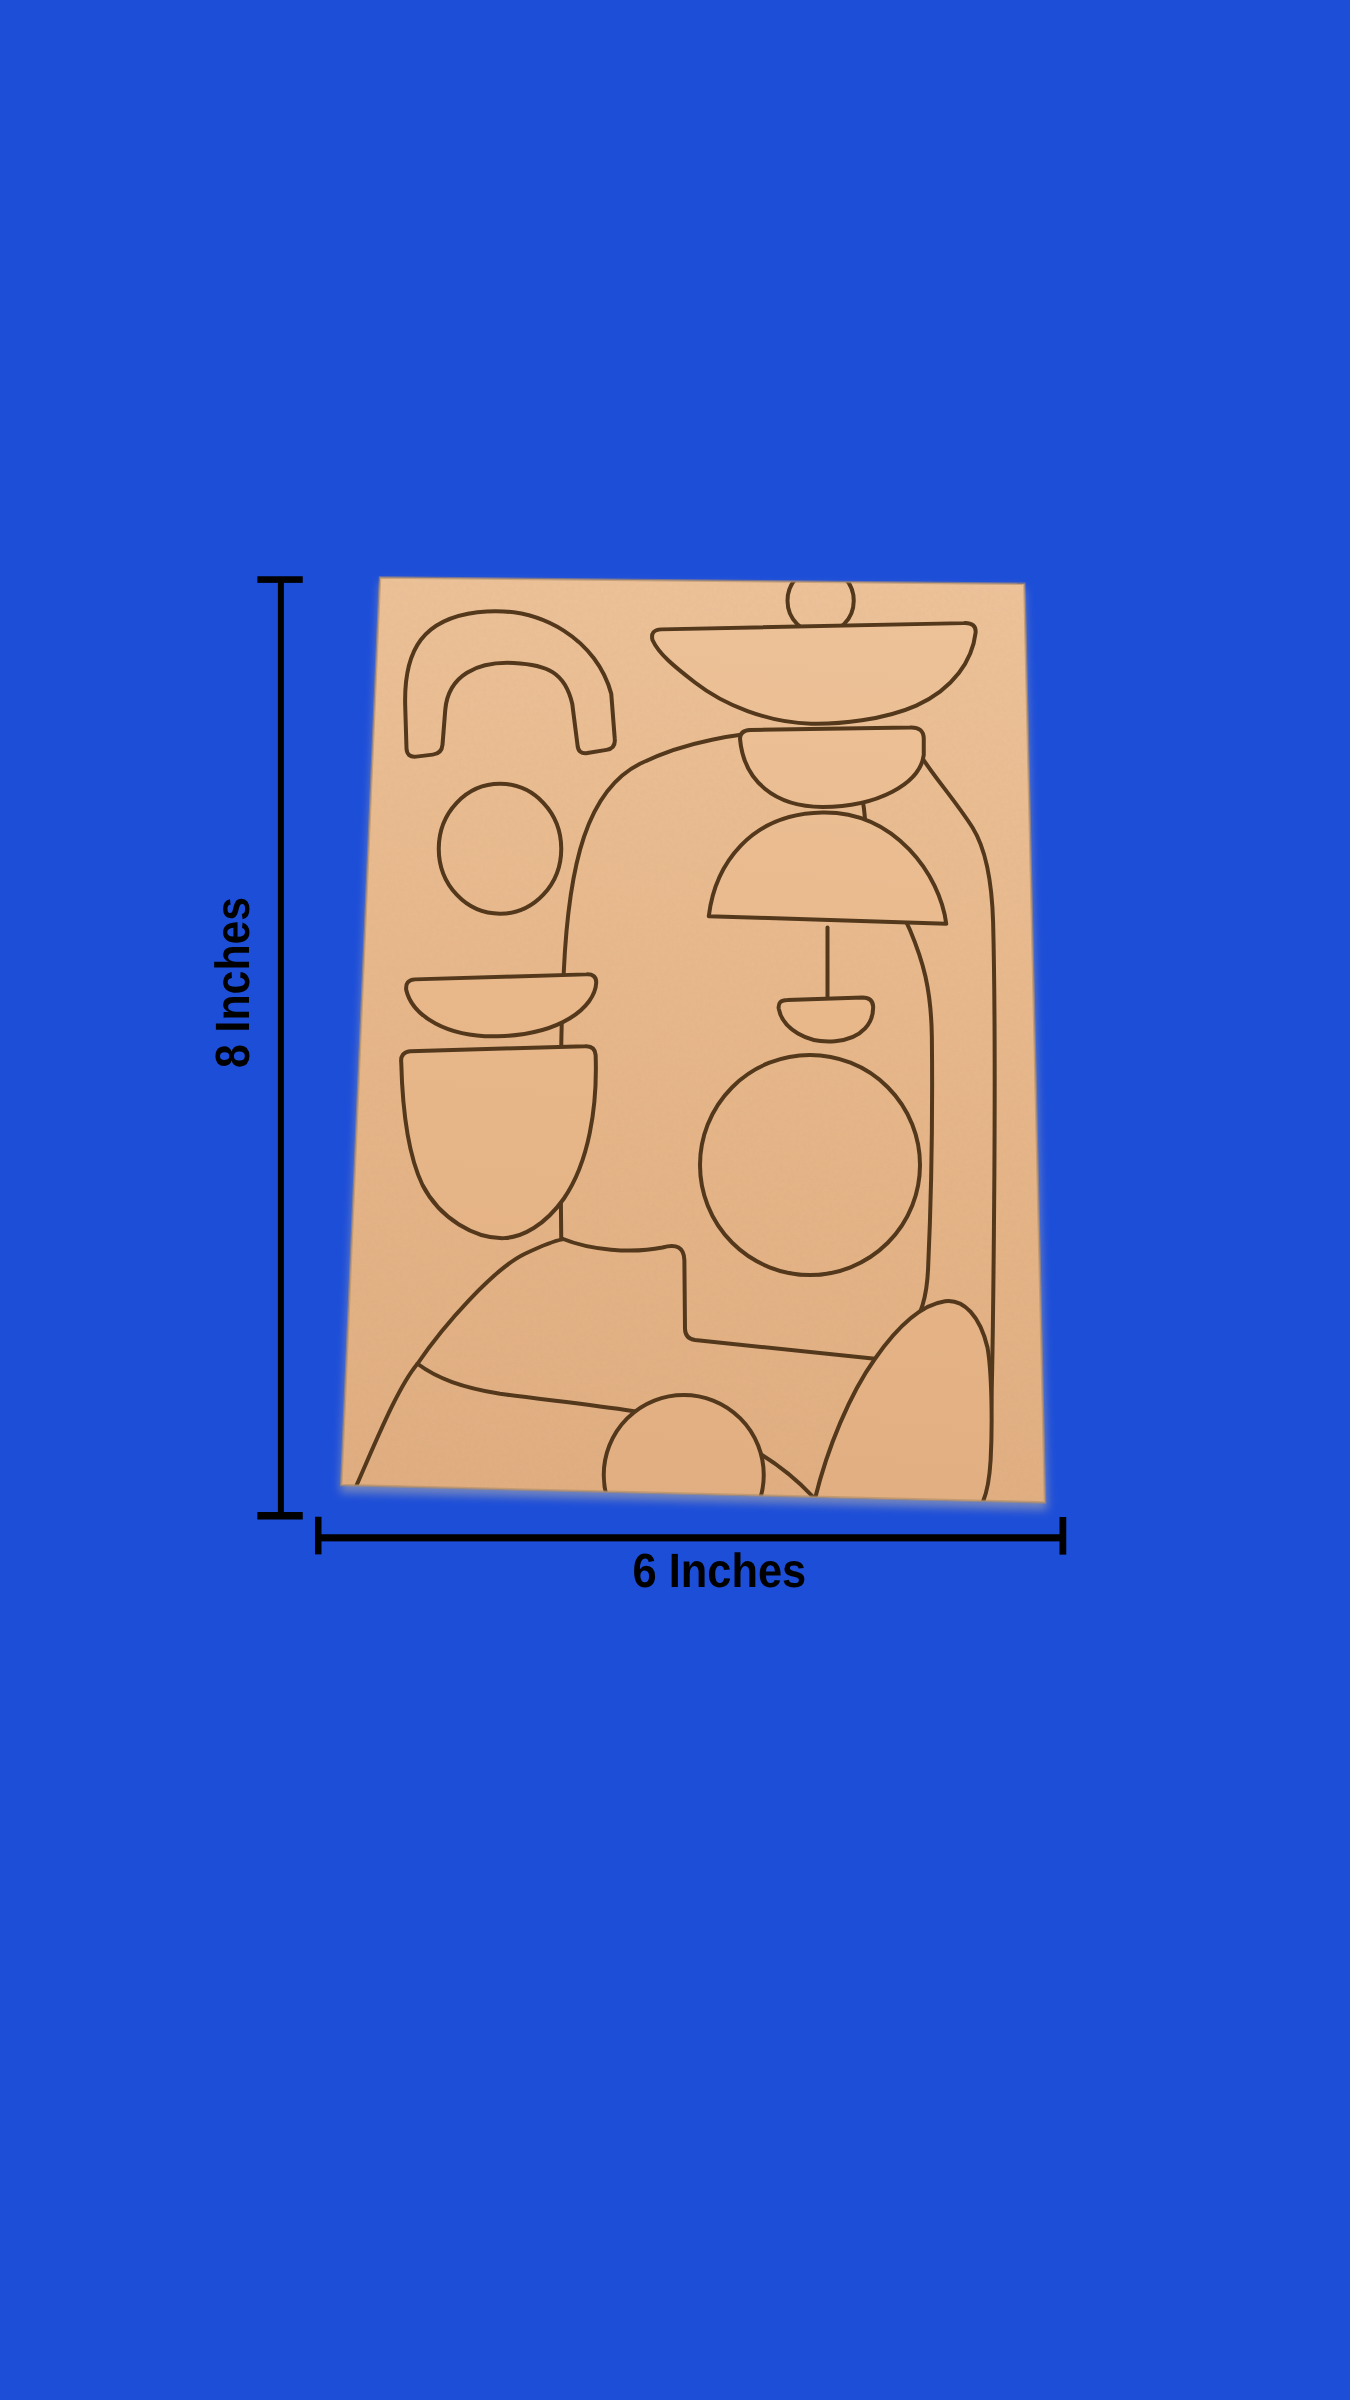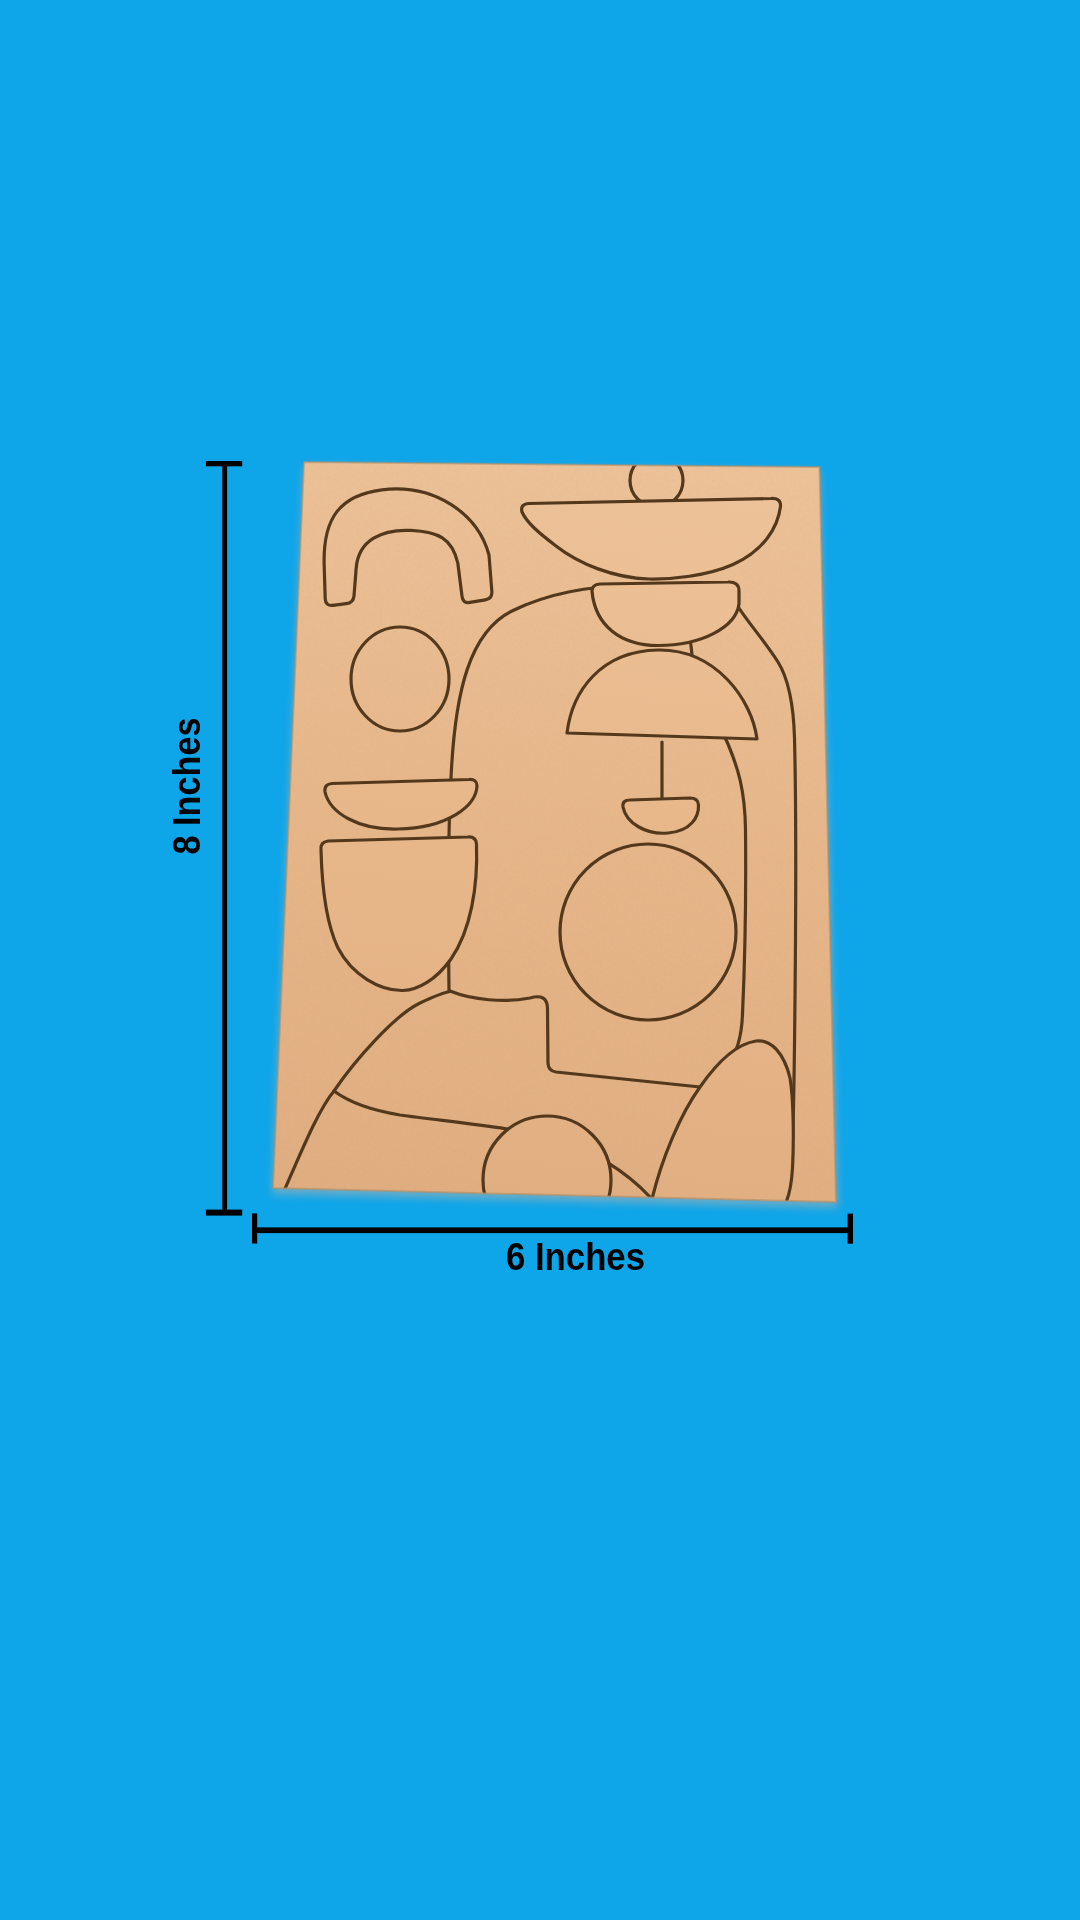--- a/index.html
+++ b/index.html
@@ -1,16 +1,16 @@
 <!DOCTYPE html>
 <html><head>
 <meta charset="utf-8">
 <style>
   html,body{margin:0;padding:0;background:#ffffff;}
-  .page{position:relative;width:1080px;height:1920px;background:#0ea5e9;overflow:hidden;
+  .page{position:relative;width:1080px;height:1920px;background:#1d4ed8;overflow:hidden;
         font-family:"Liberation Sans", sans-serif;}
 </style>
 </head>
 <body>
 <div class="page">
 
 <svg width="1080" height="1920" viewBox="0 0 1080 1920">
   <defs>
     <linearGradient id="cardg" gradientUnits="userSpaceOnUse" x1="585" y1="440" x2="500" y2="1250">
       <stop offset="0" stop-color="#eec39a"></stop>

